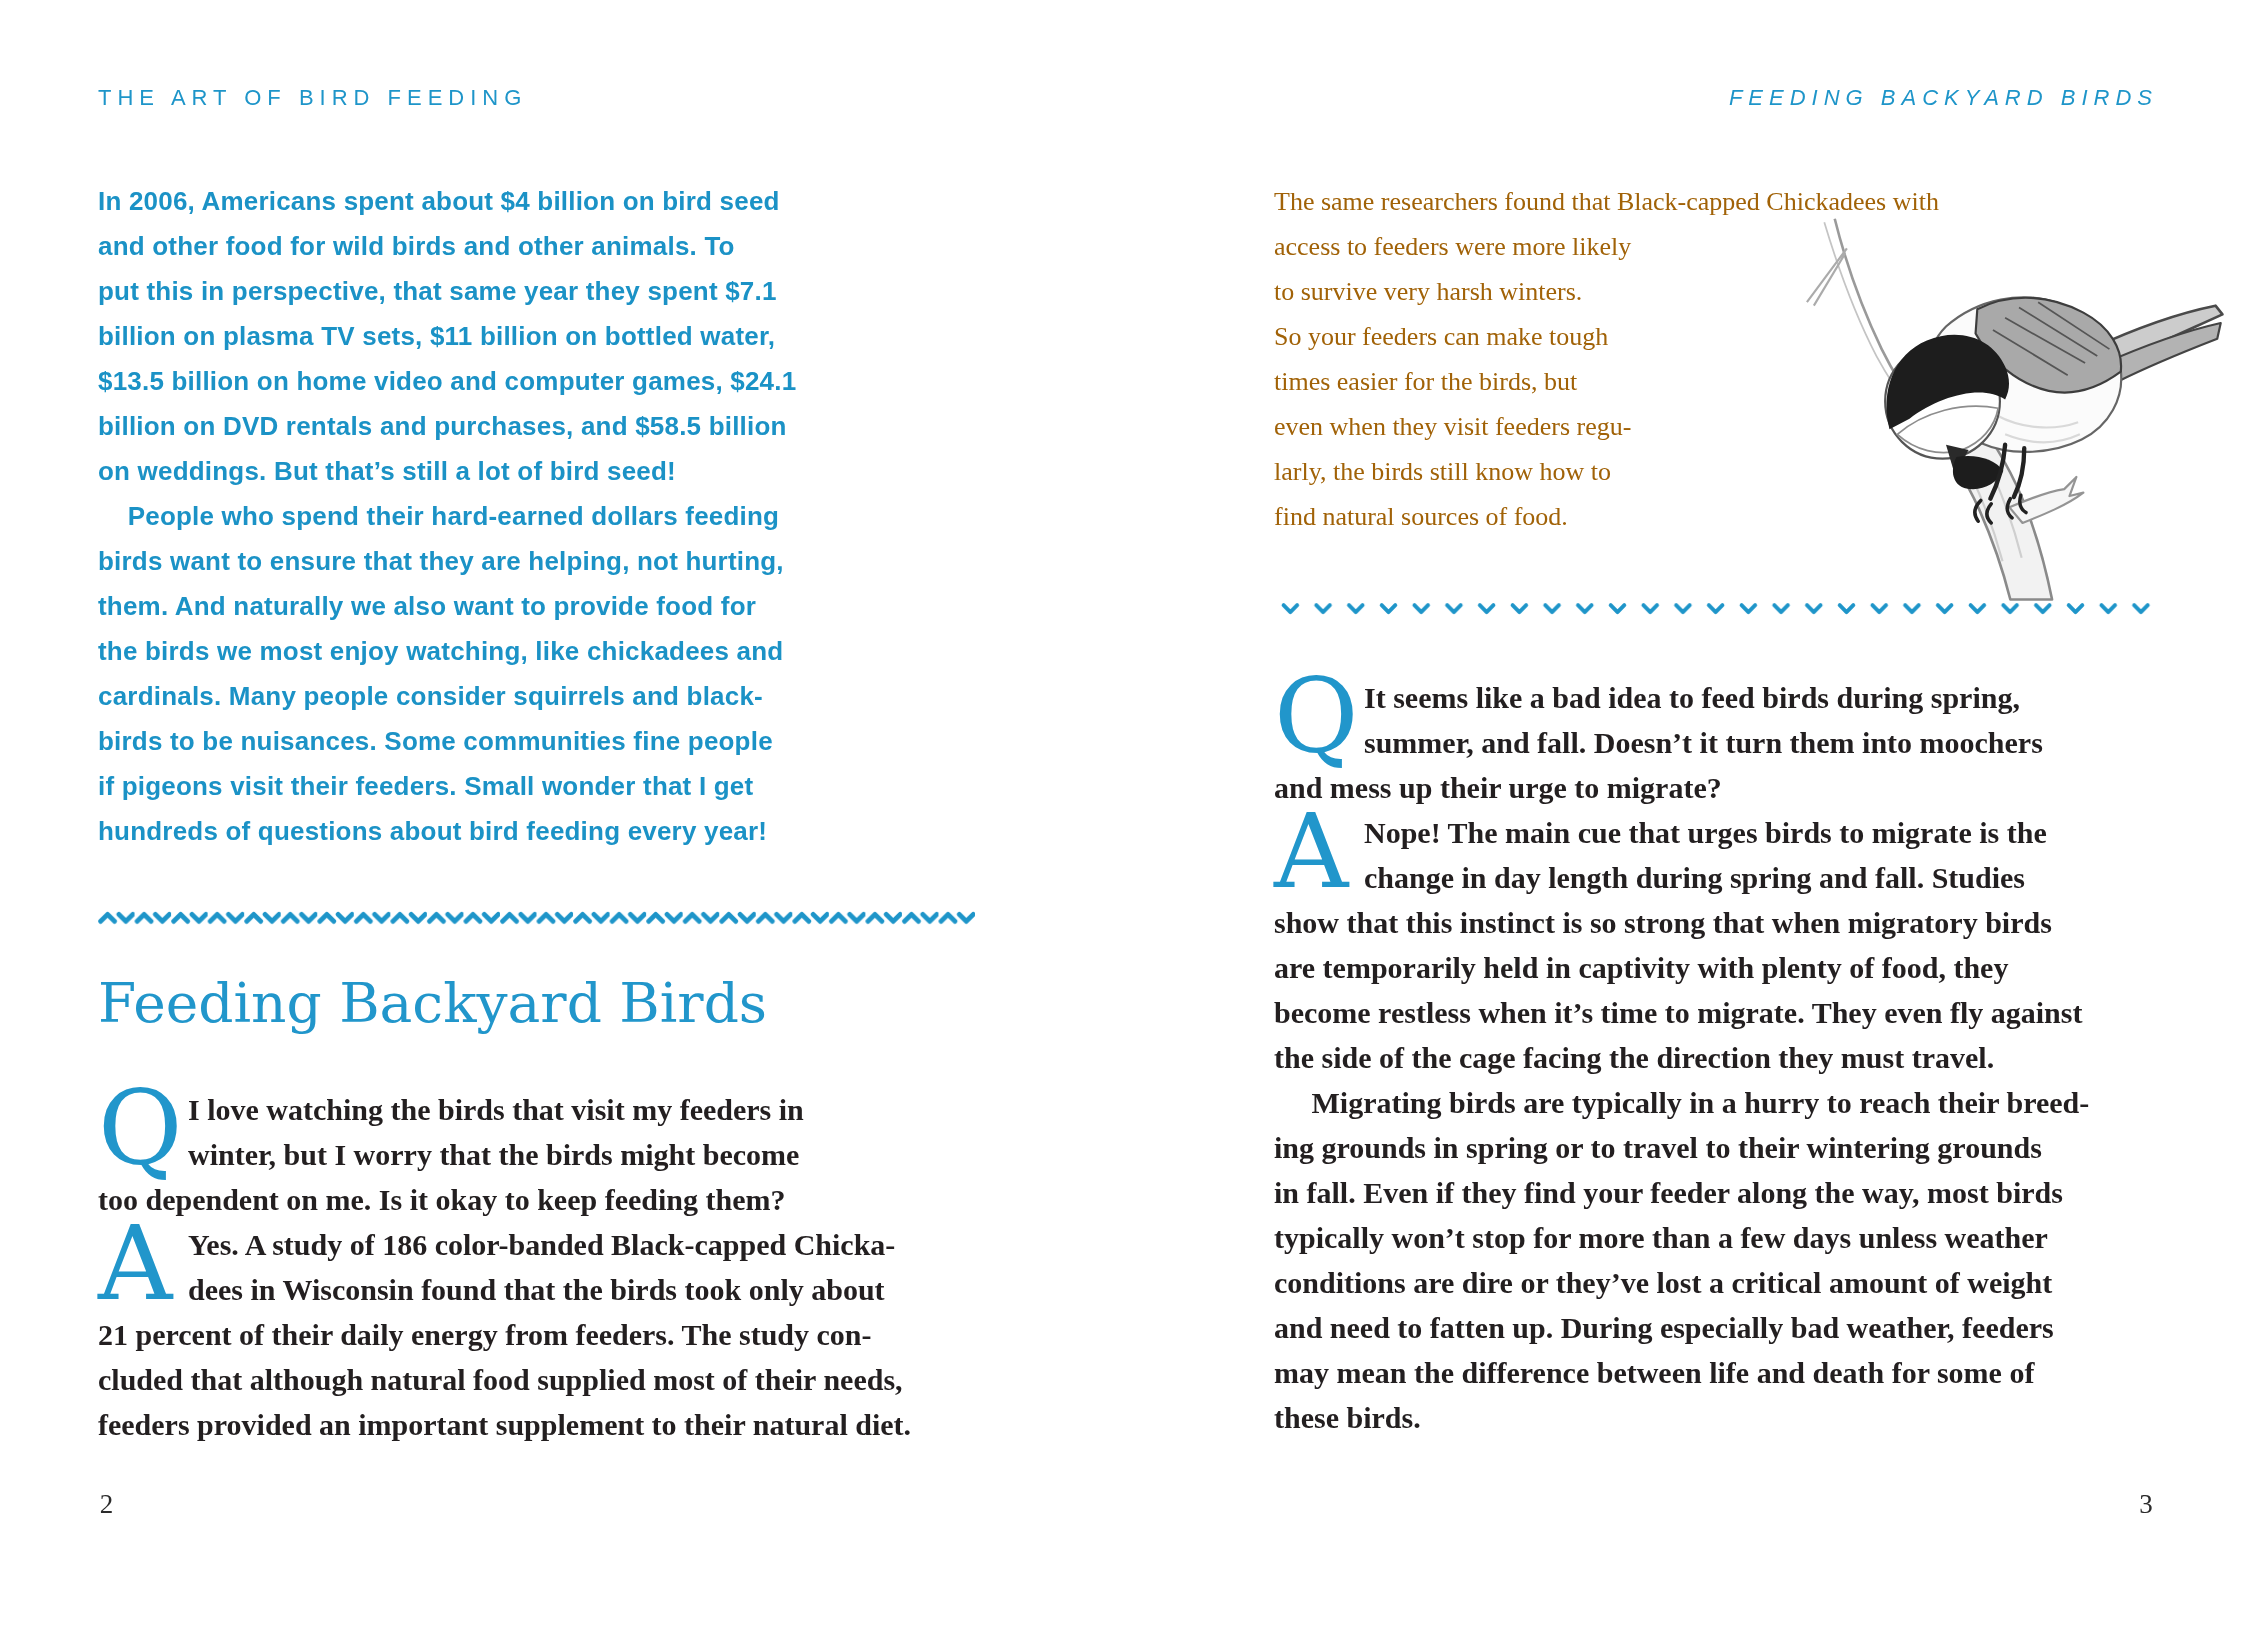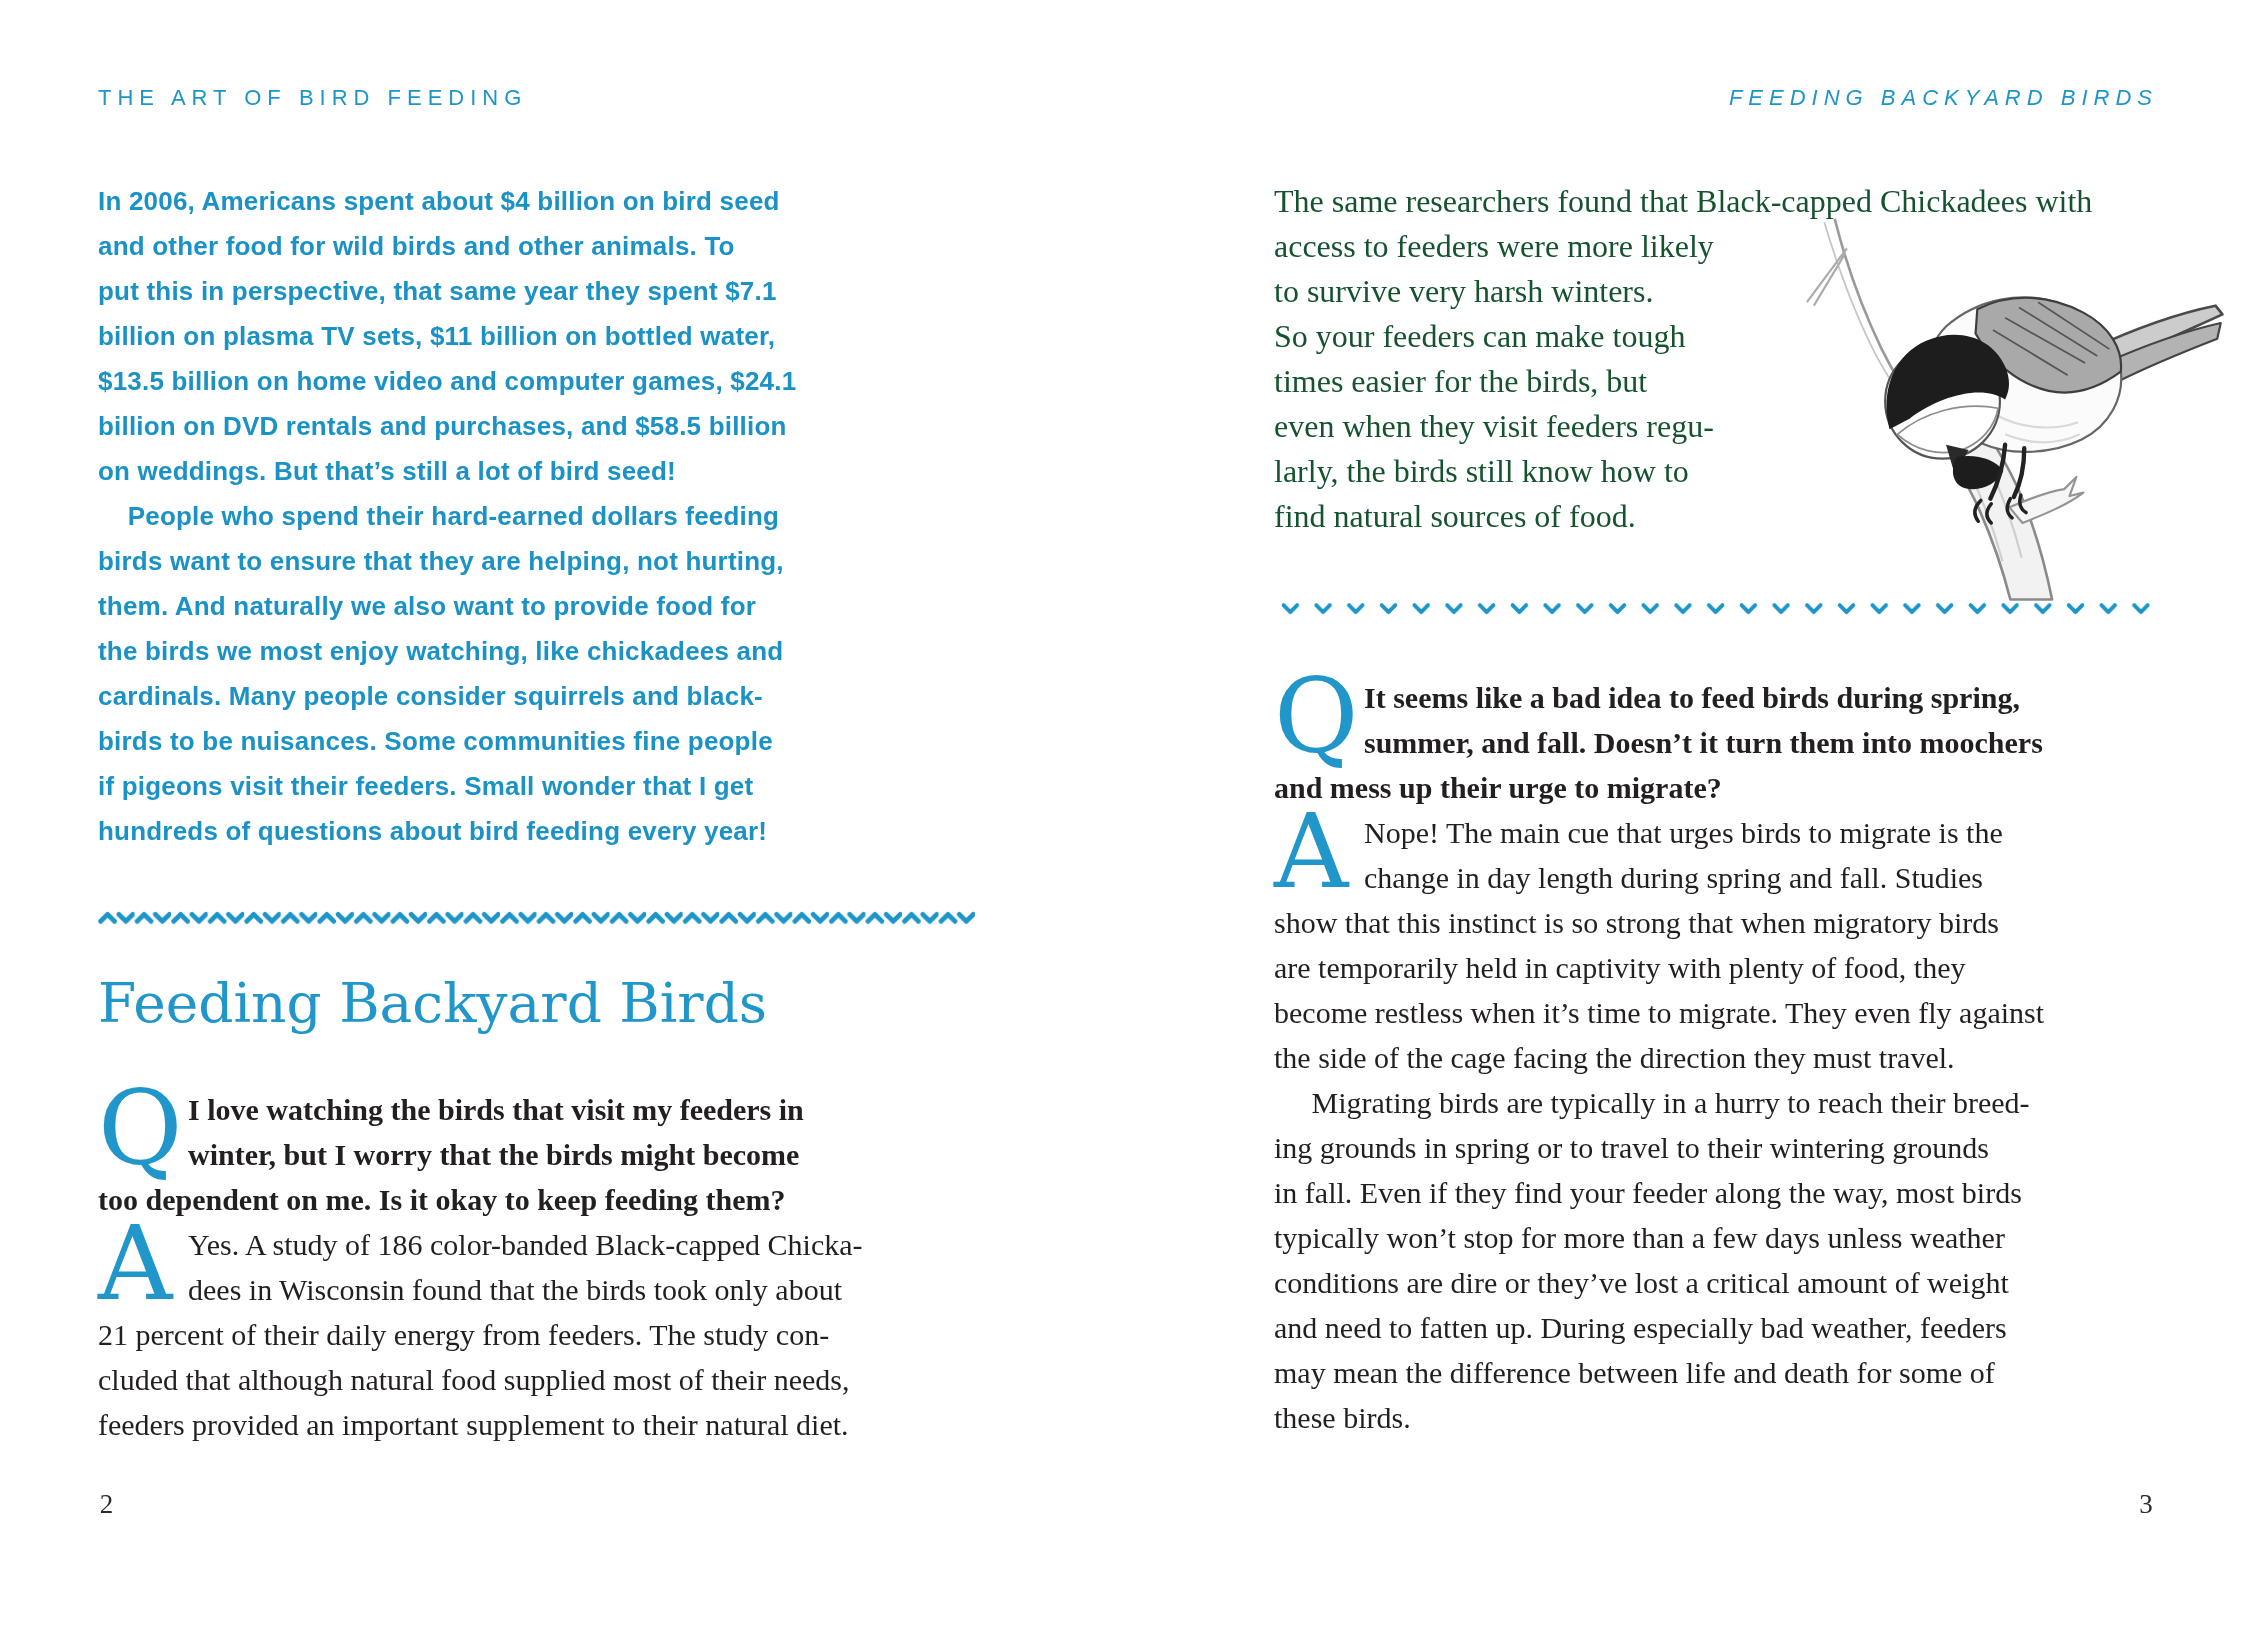--- a/index.html
+++ b/index.html
@@ -13,40 +13,40 @@
            font-family:"Liberation Sans",sans-serif;font-size:22px;font-weight:400;
            letter-spacing:6px;color:#1e95c9;white-space:pre;}
   .page.right .runhead{text-align:right;font-style:italic;}
 
   .blue-intro{position:absolute;top:179px;left:0;width:100%;
               font-family:"Liberation Sans",sans-serif;font-weight:700;
               font-size:26px;line-height:45px;letter-spacing:0.2px;
               color:#1b92c6;white-space:pre;}
 
   .serif-intro{position:absolute;top:179px;left:0;width:100%;
-               font-size:32px;line-height:45px;white-space:pre;color:#14532d;}
+               font-size:26px;line-height:45px;white-space:pre;color:#a16207;}
 
   .divider{position:absolute;left:0;}
   .divider.zig{top:910px;}
   .page.right .divider.chev{top:602px;}
 
   .chapter-heading{position:absolute;top:972px;left:0;margin:0;
                    font-family:"DejaVu Serif",serif;font-weight:400;
                    font-size:55px;line-height:63px;color:#2196cb;}
 
   .qa{position:absolute;left:0;width:100%;font-size:30px;line-height:45px;}
   .page.left  .qa{top:1087px;}
   .page.right .qa{top:675px;}
   .q-block,.a-block{position:relative;}
   .a-block{clear:both;}
   .dropcap{float:left;width:90px;height:83px;
            font-family:"DejaVu Serif",serif;font-size:103px;line-height:83px;
            color:#2196cb;}
   .q-lines{font-weight:700;white-space:pre;}
-  .a-lines{font-weight:400;white-space:pre;margin-top:28px;}
+  .a-lines{font-weight:700;white-space:pre;margin-top:28px;}
 
   .pagenum{position:absolute;top:1489px;font-size:27px;color:#2b2b2b;}
   .page.left  .pagenum{left:1.7px;}
   .page.right .pagenum{right:5.2px;}
 
   .bird{position:absolute;left:470px;top:217px;width:484px;height:386px;}
 </style>
 </head>
 <body>
 

